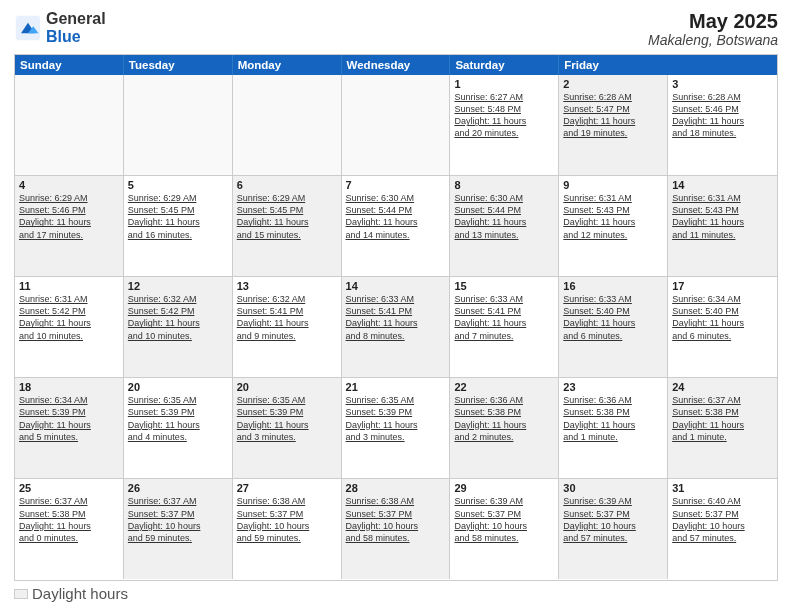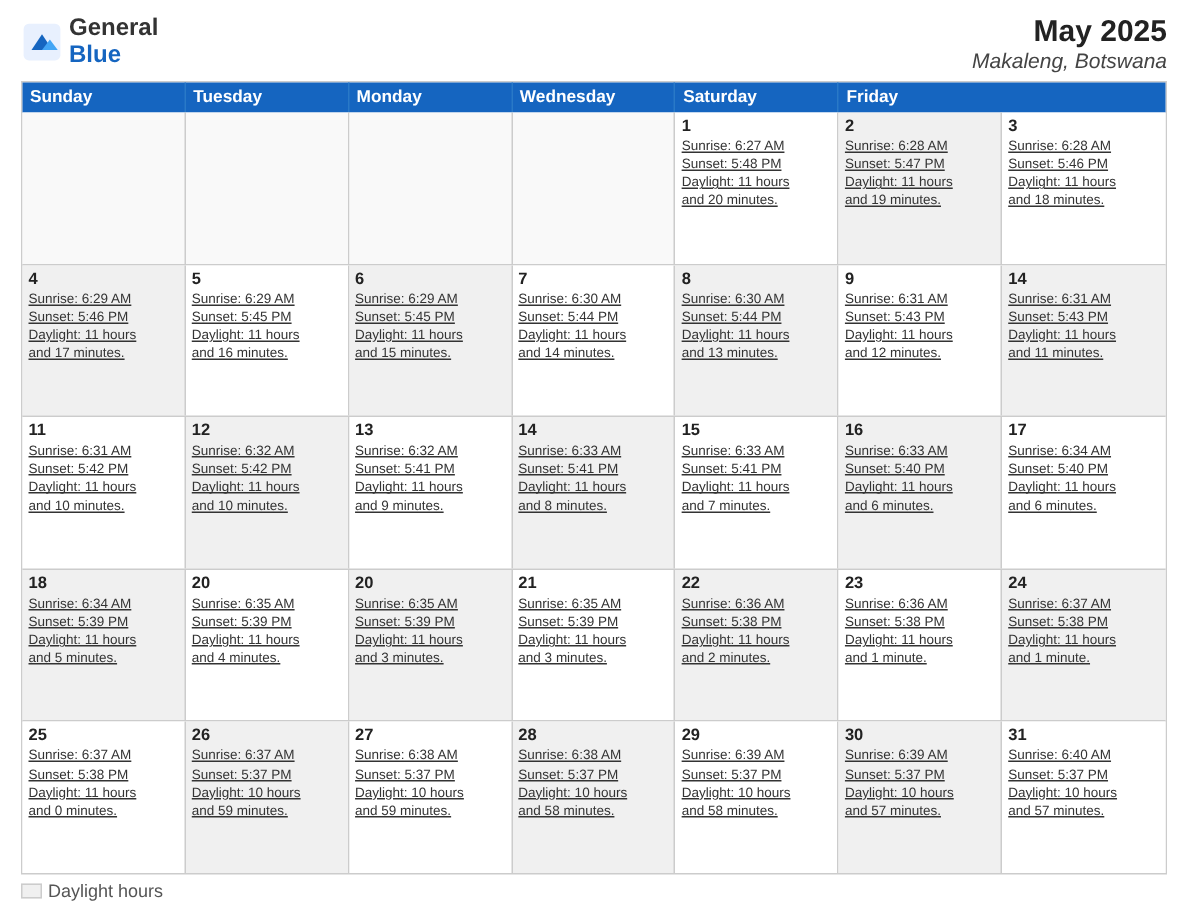--- a/index.html
+++ b/index.html
@@ -104,21 +104,21 @@
       margin-bottom: 1px;
     }
     .cell-text {
       font-size: 9px;
       color: #333;
       line-height: 1.35;
       text-decoration: underline;
     }
     .footer {
       margin-top: 4px;
-      font-size: 12px;
+      font-size: 15px;
       color: #555;
     }
     .footer-label {
       display: inline-flex;
       align-items: center;
       gap: 4px;
     }
     .footer-box {
       width: 14px;
       height: 10px;

